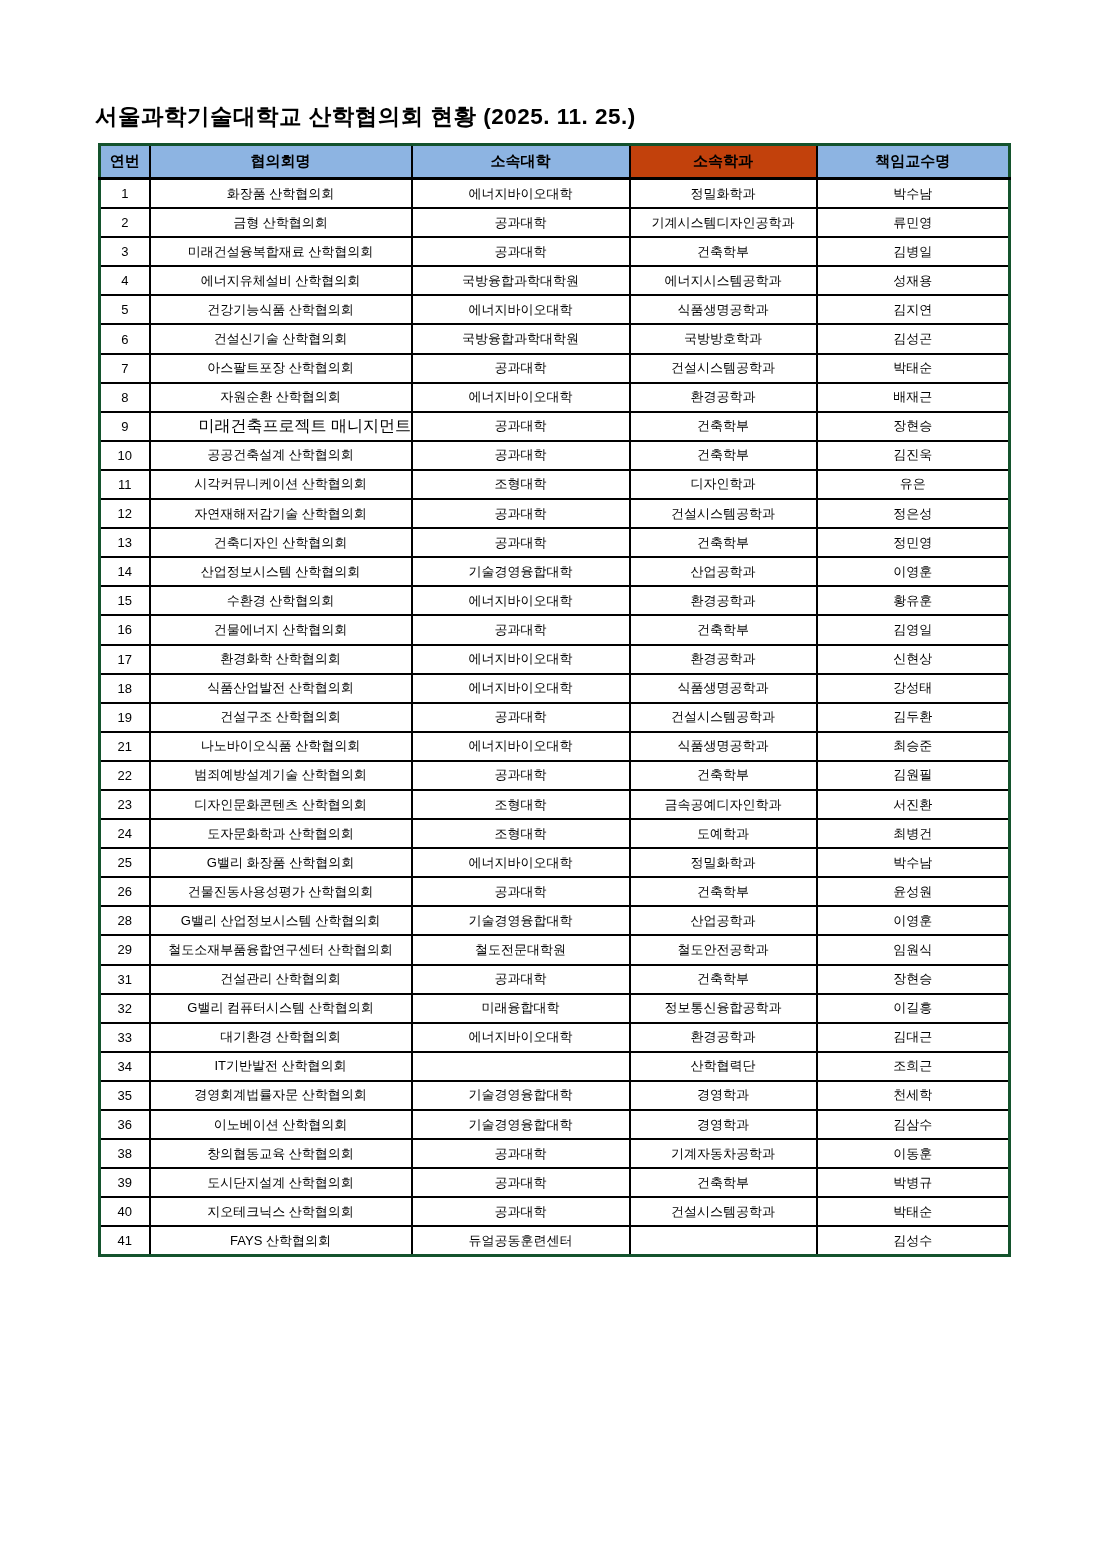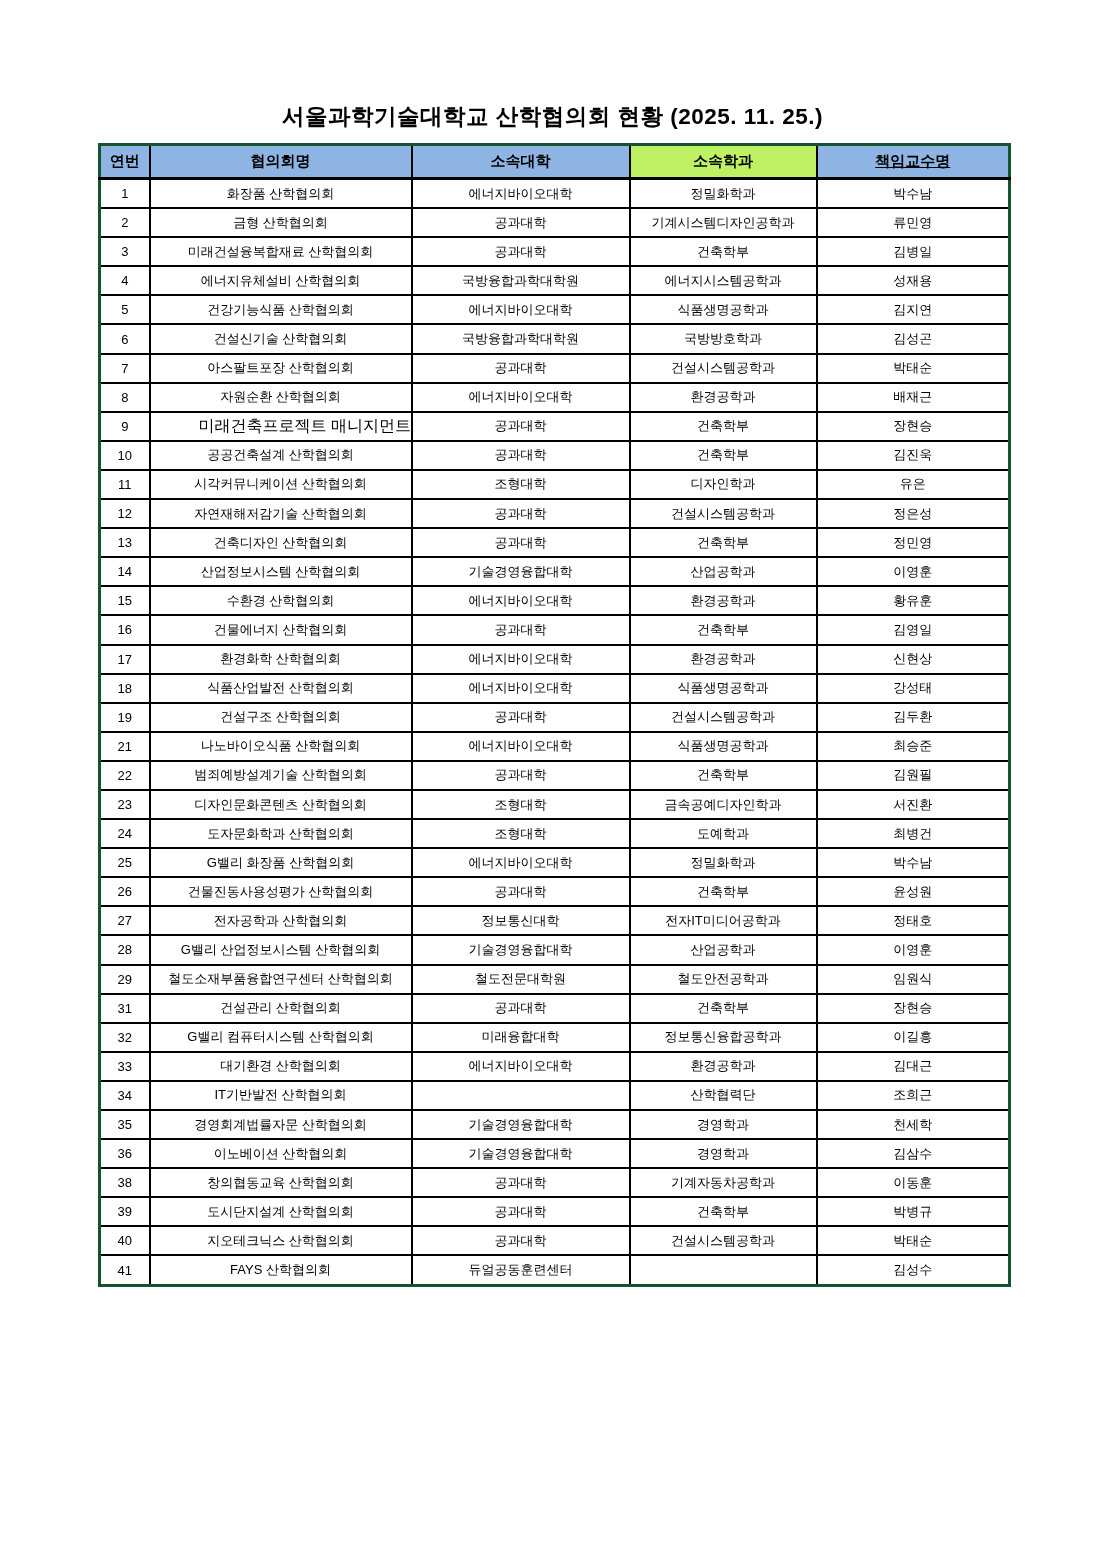--- a/index.html
+++ b/index.html
@@ -16,21 +16,21 @@
     width: 1100px;
     height: 1555px;
     overflow: hidden;
   }
   .title {
     position: absolute;
     top: 101px;
     left: 95px;
     width: 915px;
     margin: 0;
-    text-align: center;
+    text-align: left;
     font-size: 22.5px;
     font-weight: 800;
     letter-spacing: 0.5px;
     white-space: nowrap;
   }
   table.council {
     position: absolute;
     top: 143px;
     left: 98px;
     width: 910px;
@@ -80,22 +80,22 @@
       <col class="c-name">
       <col class="c-col">
       <col class="c-dept">
       <col class="c-prof">
     </colgroup>
     <thead>
       <tr>
           <th style="background: rgb(141, 180, 226);">연번</th>
           <th style="background: rgb(141, 180, 226);">협의회명</th>
           <th style="background: rgb(141, 180, 226);">소속대학</th>
-          <th style="background: #bef264;">소속학과</th>
-          <th style="background: rgb(141, 180, 226); text-decoration: underline;">책임교수명</th>
+          <th style="background: #c2410c;">소속학과</th>
+          <th style="background: rgb(141, 180, 226);">책임교수명</th>
         </tr>
     </thead>
     <tbody>
         <tr>
           <td>1</td>
           <td>화장품 산학협의회</td>
           <td>에너지바이오대학</td>
           <td>정밀화학과</td>
           <td>박수남</td>
         </tr>
@@ -261,27 +261,20 @@
           <td>박수남</td>
         </tr>
         <tr>
           <td>26</td>
           <td>건물진동사용성평가 산학협의회</td>
           <td>공과대학</td>
           <td>건축학부</td>
           <td>윤성원</td>
         </tr>
         <tr>
-          <td>27</td>
-          <td>전자공학과 산학협의회</td>
-          <td>정보통신대학</td>
-          <td>전자IT미디어공학과</td>
-          <td>정태호</td>
-        </tr>
-        <tr>
           <td>28</td>
           <td>G밸리 산업정보시스템 산학협의회</td>
           <td>기술경영융합대학</td>
           <td>산업공학과</td>
           <td>이영훈</td>
         </tr>
         <tr>
           <td>29</td>
           <td>철도소재부품융합연구센터 산학협의회</td>
           <td>철도전문대학원</td>

